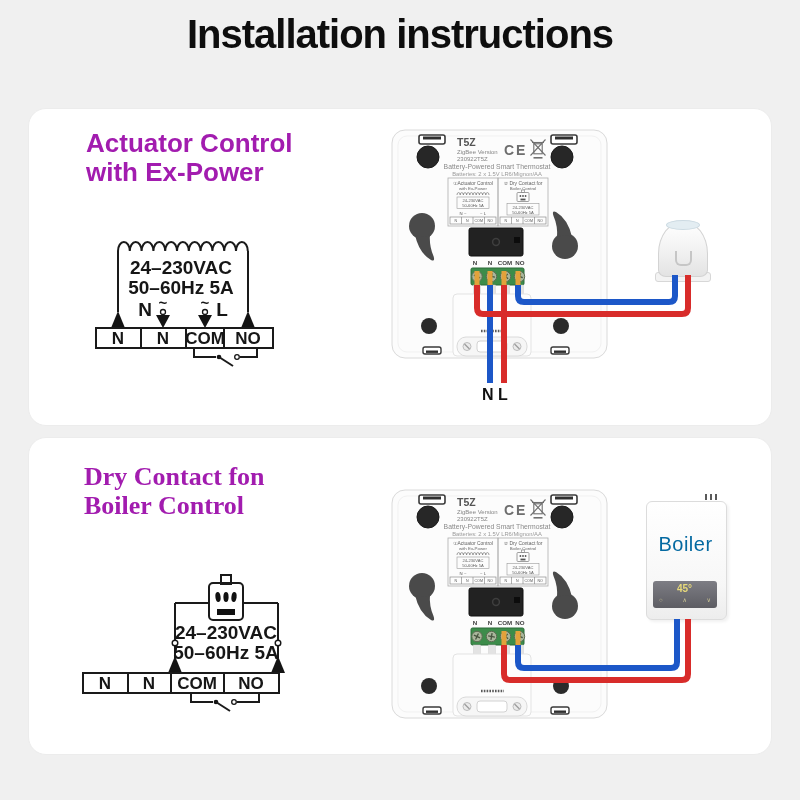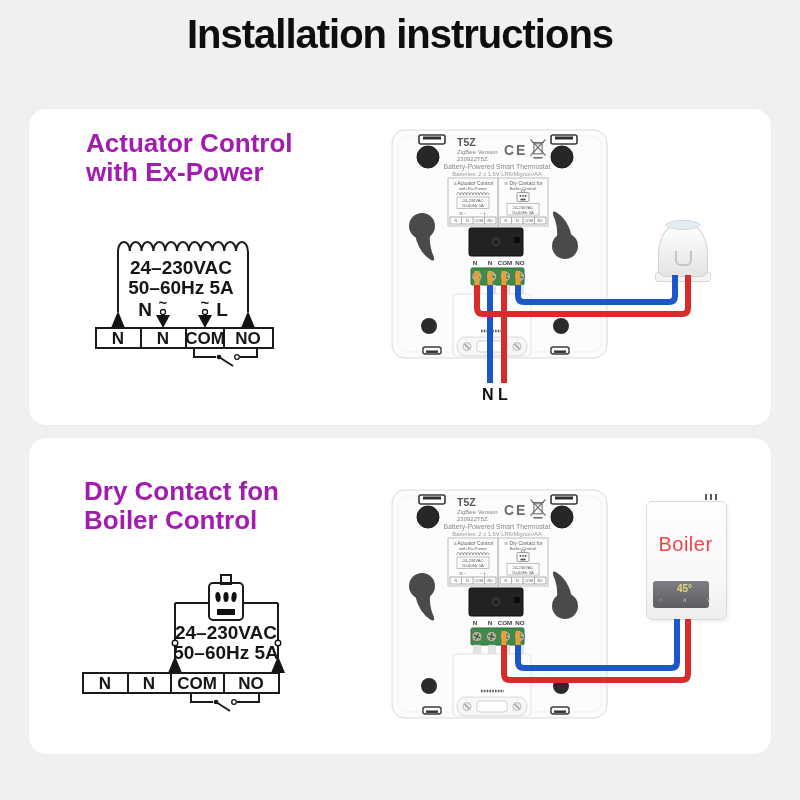--- a/index.html
+++ b/index.html
@@ -67,24 +67,24 @@
   #boiler{left:617px;top:57px;width:79px;height:123px;}
   .boiler-body{
     position:absolute;left:0;top:6px;width:79px;height:117px;
     background:linear-gradient(180deg,#ffffff 0%,#f7f7f7 70%,#ededed 100%);
     border:1px solid #dcdcdc;border-radius:6px;box-shadow:2px 2px 3px rgba(0,0,0,0.06);
   }
   .boiler-vent{position:absolute;top:-1px;left:59px;width:14px;height:7px;display:flex;gap:3px;}
   .boiler-vent i{width:2px;height:6px;background:#5a5a5a;display:block;}
   .boiler-label{
     position:absolute;left:0;top:38px;width:79px;text-align:center;
-    font-size:20px;font-weight:500;color:#ef4444;letter-spacing:0.5px;
+    font-size:20px;font-weight:500;color:#0369a1;letter-spacing:0.5px;
   }
   .boiler-display{
-    position:absolute;left:7px;top:86px;width:56px;height:27px;border-radius:3px;
+    position:absolute;left:7px;top:86px;width:64px;height:27px;border-radius:3px;
     background:linear-gradient(180deg,#7d7d84,#5d5d63);
   }
   .boiler-temp{
     position:absolute;left:24px;top:2px;font-size:10px;font-weight:700;color:#e7d97a;
   }
   .boiler-icons{
     position:absolute;left:6px;top:15px;width:52px;display:flex;justify-content:space-between;
     font-size:6px;color:#cfc896;line-height:8px;
   }
 </style>
@@ -322,21 +322,21 @@
     <path class="wire" d="M489 176 V187 Q489 193 495 193 H640 Q646 193 646 187 V166" stroke-width="6" stroke="#1c57c8"></path>
     <path class="wire" d="M448 176 V199 Q448 205 454 205 H653 Q659 205 659 199 V166" stroke-width="6" stroke="#d82c2a"></path>
   </svg>
 
   <div class="wire-label abs" style="left:453px;top:277px;">N</div>
   <div class="wire-label abs" style="left:469px;top:277px;">L</div>
 </div>
 
 <div id="panel2" class="panel abs">
 
-  <div class="heading abs" style="left:55px;top:39px;">
+  <div class="heading abs" style="left:55px;top:24px;font-family:Liberation Serif, serif;">
     <div>Dry Contact fon</div>
     <div>Boiler Control</div>
   </div>
 
   <svg class="abs" style="left:42px;top:133px;" width="225" height="150" viewBox="0 0 225 150">
 
     <g>
       <rect class="diag-stroke" x="150" y="4" width="10" height="9" fill="#fff"></rect>
       <rect class="diag-stroke" x="138" y="12" width="34" height="37" rx="4" fill="#fff"></rect>
       <g fill="#111">

